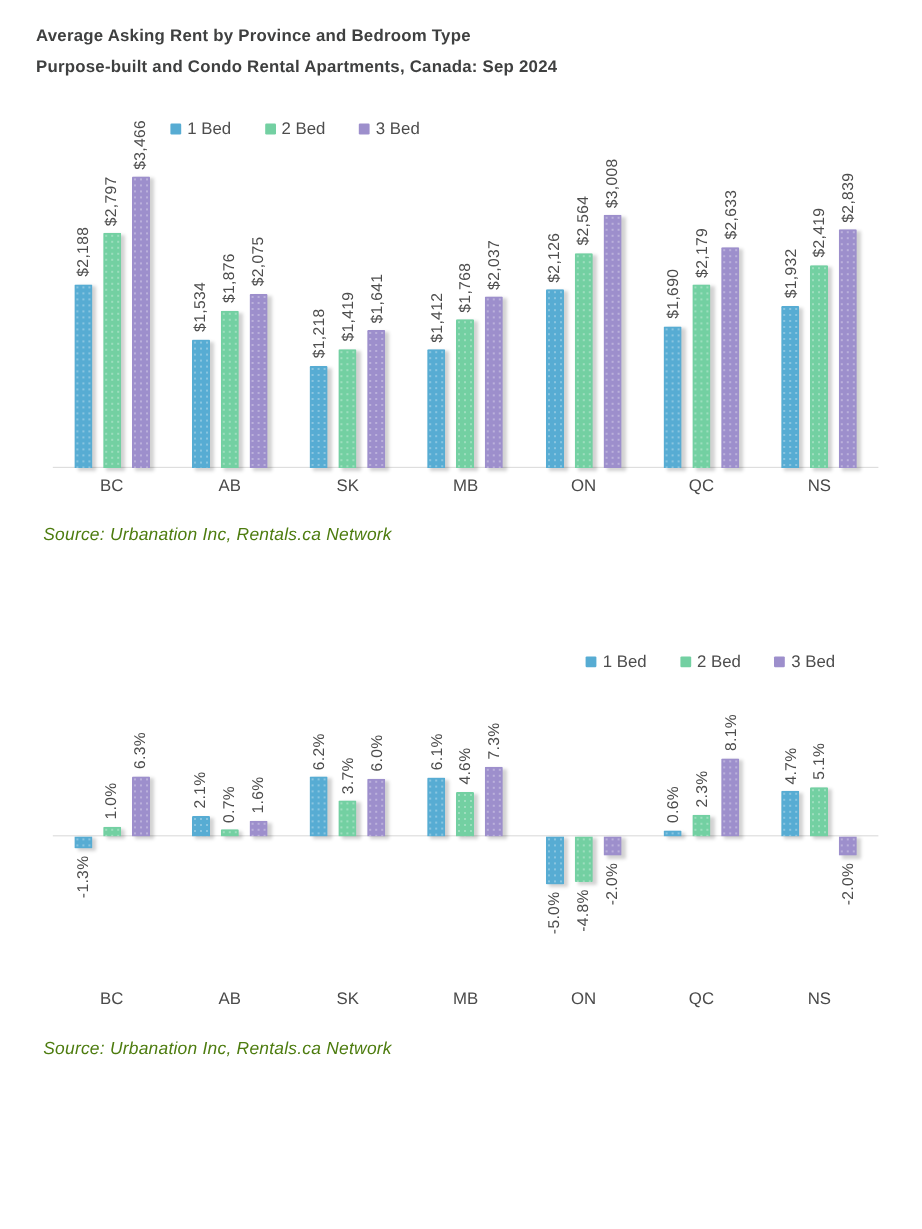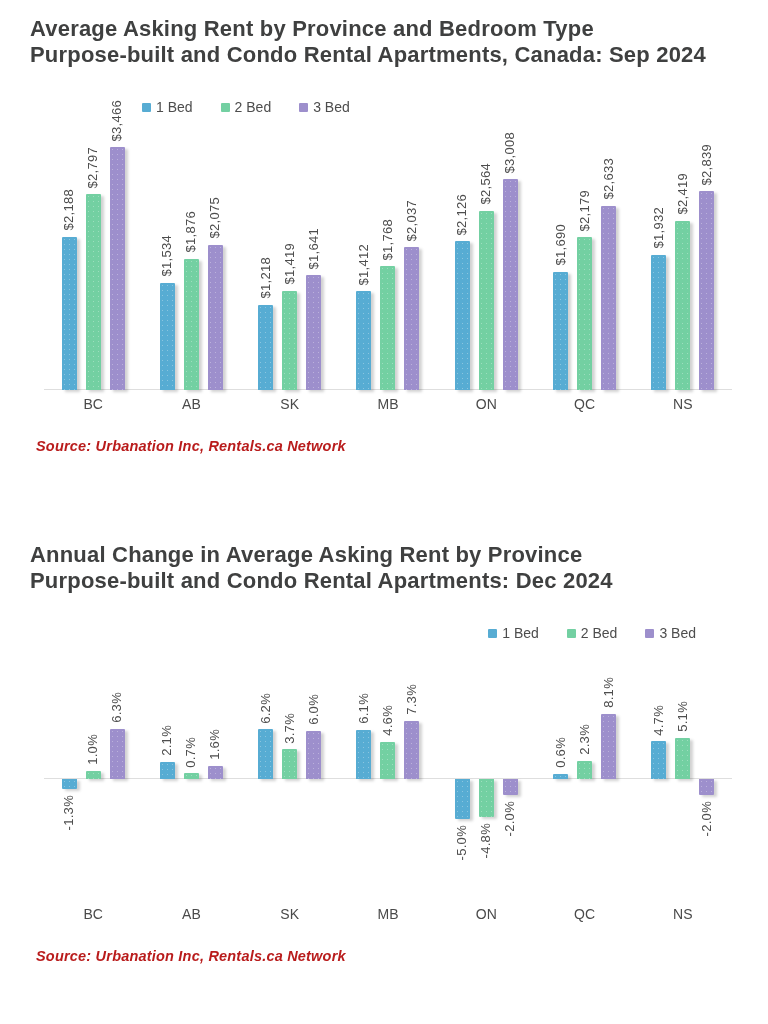--- a/index.html
+++ b/index.html
@@ -7,21 +7,21 @@
   .page {
     width:768px; height:1024px;
     font-family:"Liberation Sans", sans-serif;
     background:#ffffff;
     padding-top:16px;
     overflow:hidden;
     position:relative;
   }
   .chart-title {
     margin:0 30px 0 30px;
-    font-size:22px; font-weight:700;
+    font-size:14px; font-weight:700;
     color:#3f4040; line-height:26px; letter-spacing:0.2px;
   }
   .legend { display:flex; align-items:center; gap:28px; height:18px; }
   .legend.l-left  { margin:30px 0 0 142px; }
   .legend.l-right { margin:30px 72px 0 0; justify-content:flex-end; }
   .legend-item { display:inline-flex; align-items:center; gap:5px;
     font-size:14px; color:#4d4d4d; }
   .swatch { width:9px; height:9px; border-radius:1px; display:inline-block; }
   .plot {
     margin-left:44px; margin-right:36px;
@@ -47,23 +47,22 @@
     font-size:13px; color:#4d4d4d; white-space:nowrap;
     letter-spacing:0.3px; line-height:18px;
   }
   .x-labels {
     margin-left:44px; margin-right:36px;
     display:flex; height:18px;
   }
   .x-label { flex:1; text-align:center; font-size:14px; color:#4a4a4a; }
   .source-note {
     margin:24px 0 0 36px;
-    font-size:14.5px; font-style:italic; color:#b91c1c;
+    font-size:14.5px; font-style:italic; color:#4d7c0f;
     letter-spacing:0.2px;
-    font-weight:bold;
   }
   #plot-1 { margin-top:-3px; }
   #xl-1   { margin-top:6px; }
   #chart2 { margin-top:88px; }
   #plot-2 { margin-top:2px; }
   #xl-2   { margin-top:32px; }
 </style>
 </head>
 <body>
 
@@ -195,24 +194,20 @@
         <span class="x-label">SK</span>
         <span class="x-label">MB</span>
         <span class="x-label">ON</span>
         <span class="x-label">QC</span>
         <span class="x-label">NS</span>
       </div>
     <p class="source-note">Source: Urbanation Inc, Rentals.ca Network</p>
   </section>
 
   <section id="chart2">
-    <h2 class="chart-title">
-      <span>Annual Change in Average Asking Rent by Province</span><br>
-      <span>Purpose-built and Condo Rental Apartments: Dec 2024</span>
-    </h2>
     <div class="legend l-right">
         <span class="legend-item">
           <span class="swatch" style="background: rgb(87, 172, 211);"></span>
           <span>1 Bed</span>
         </span>
         <span class="legend-item">
           <span class="swatch" style="background: rgb(115, 208, 162);"></span>
           <span>2 Bed</span>
         </span>
         <span class="legend-item">

